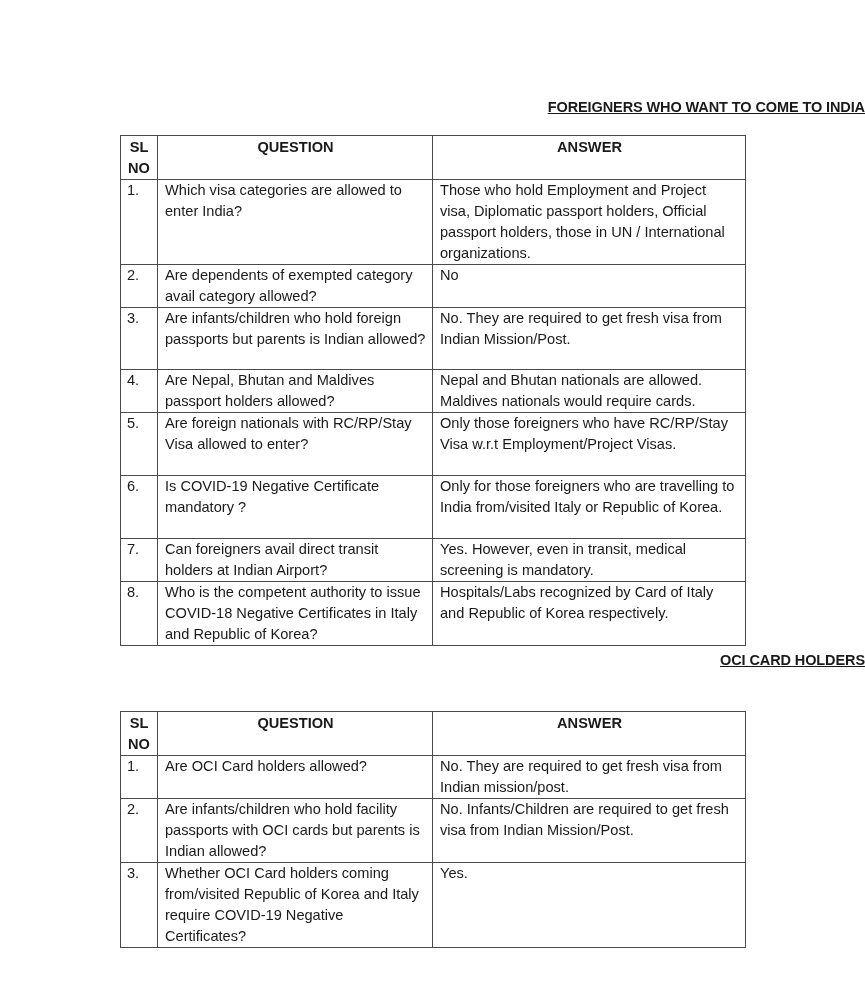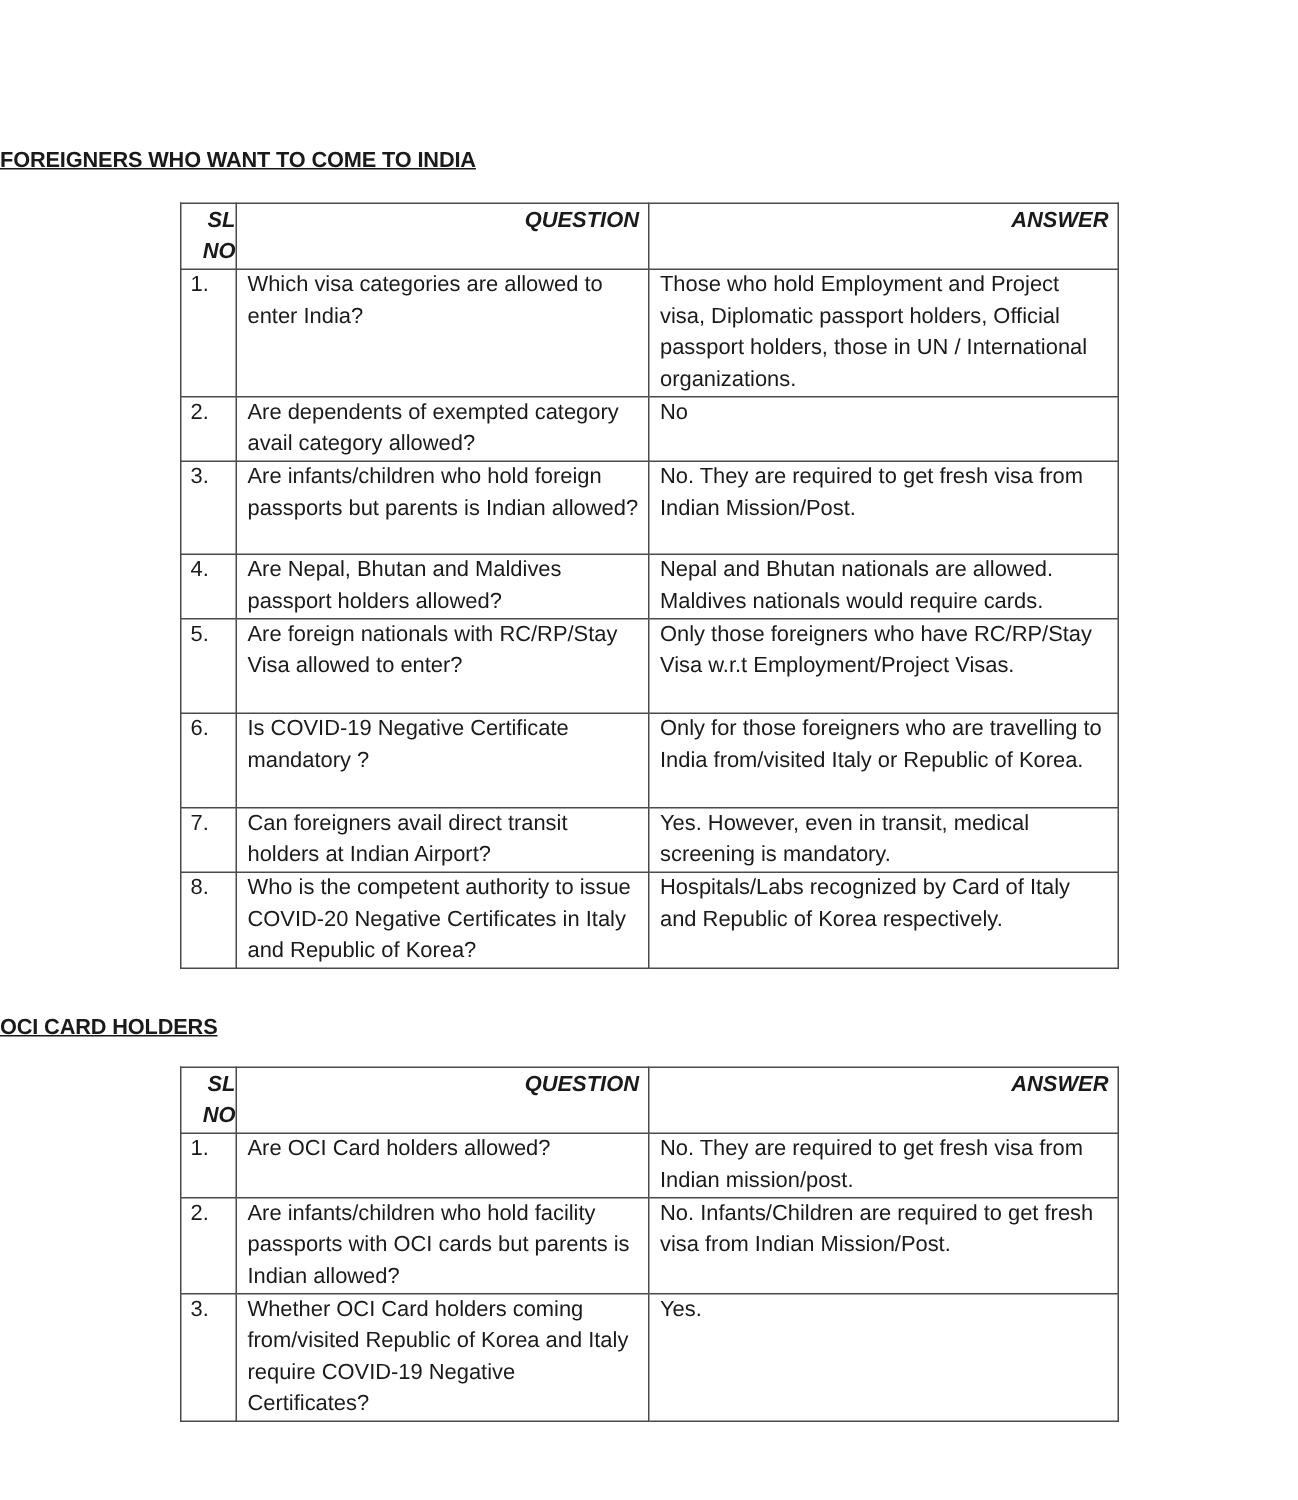--- a/index.html
+++ b/index.html
@@ -1,24 +1,24 @@
 <!DOCTYPE html>
 <html><head>
   <meta charset="utf-8">
   <style>
     html, body { margin: 0; padding: 0; background: #ffffff; }
     body { width: 865px; height: 1000px; position: relative; overflow: hidden;
       font-family: "Liberation Sans", "DejaVu Sans", sans-serif; color: #1a1a1a; }
-    .title { position: absolute; left: 0; width: 865px; text-align: left;
+    .title { position: absolute; left: 0; width: 865px; text-align: right;
       font-weight: bold; font-size: 14.5px; text-decoration: underline; letter-spacing: -0.1px; }
     table.faq { position: absolute; left: 120px; width: 625px; border-collapse: collapse;
       font-size: 14.6px; line-height: 21px; table-layout: fixed; }
     table.faq td, table.faq th { border: 1px solid #4a4a4a; vertical-align: top;
       padding: 0 6px 0 7px; text-align: left; }
-    table.faq th { font-weight: bold; text-align: right; padding-top: 1px; font-style: italic; }
+    table.faq th { font-weight: bold; text-align: center; padding-top: 1px; }
     table.faq th.sl { padding: 1px 0 0 0; }
     col.c-sl { width: 37px; }
     col.c-q { width: 275px; }
     col.c-a { width: 313px; }
     td.sl { padding-left: 6px !important; }
     td.q, td.a { padding-top: 0; }
   </style>
 </head>
 <body>
 
@@ -67,27 +67,27 @@
       <td class="q">Is COVID-19 Negative Certificate mandatory ?</td>
       <td class="a">Only for those foreigners who are travelling to India from/visited Italy or Republic of Korea.</td>
     </tr>
     <tr style="height:42px;">
       <td class="sl">7.</td>
       <td class="q">Can foreigners avail direct transit holders at Indian Airport?</td>
       <td class="a">Yes. However, even in transit, medical screening is mandatory.</td>
     </tr>
     <tr style="height:62px;">
       <td class="sl">8.</td>
-      <td class="q">Who is the competent authority to issue COVID-20 Negative Certificates in Italy and Republic of Korea?</td>
+      <td class="q">Who is the competent authority to issue COVID-18 Negative Certificates in Italy and Republic of Korea?</td>
       <td class="a">Hospitals/Labs recognized by Card of Italy and Republic of Korea respectively.</td>
     </tr>
   </tbody>
 </table>
 
-<div class="title" style="top:677px;">OCI CARD HOLDERS</div>
+<div class="title" style="top:652px;">OCI CARD HOLDERS</div>
 <table class="faq" style="top:711px;">
   <colgroup>
       <col class="c-sl">
       <col class="c-q">
       <col class="c-a">
     </colgroup>
   <thead>
     <tr style="height:42px;">
       <th class="sl">SL NO</th>
       <th>QUESTION</th>

